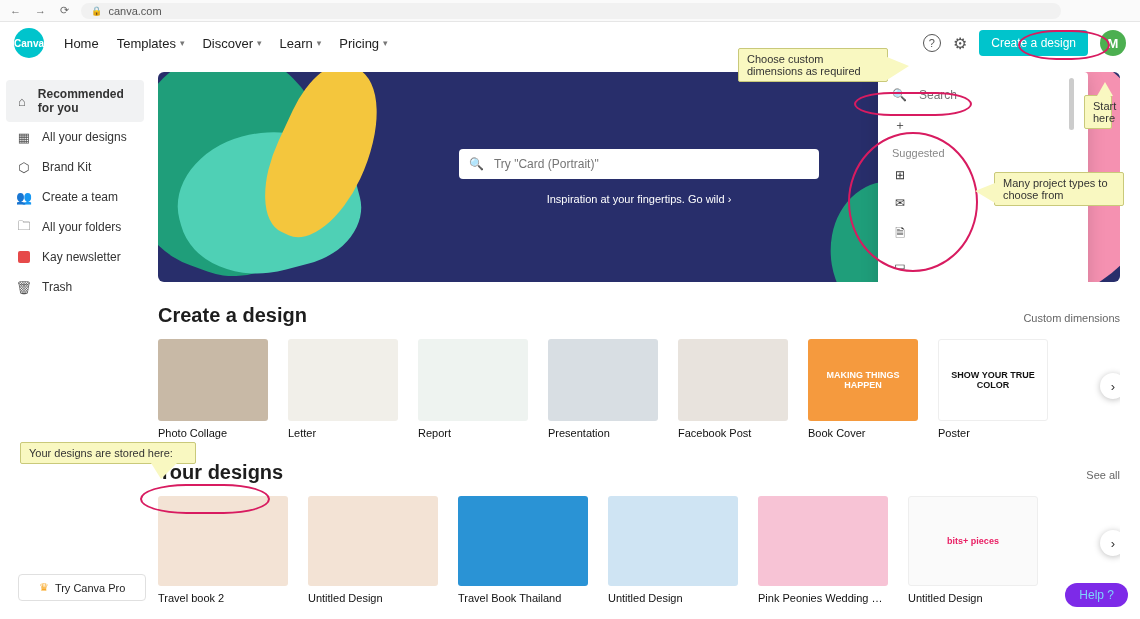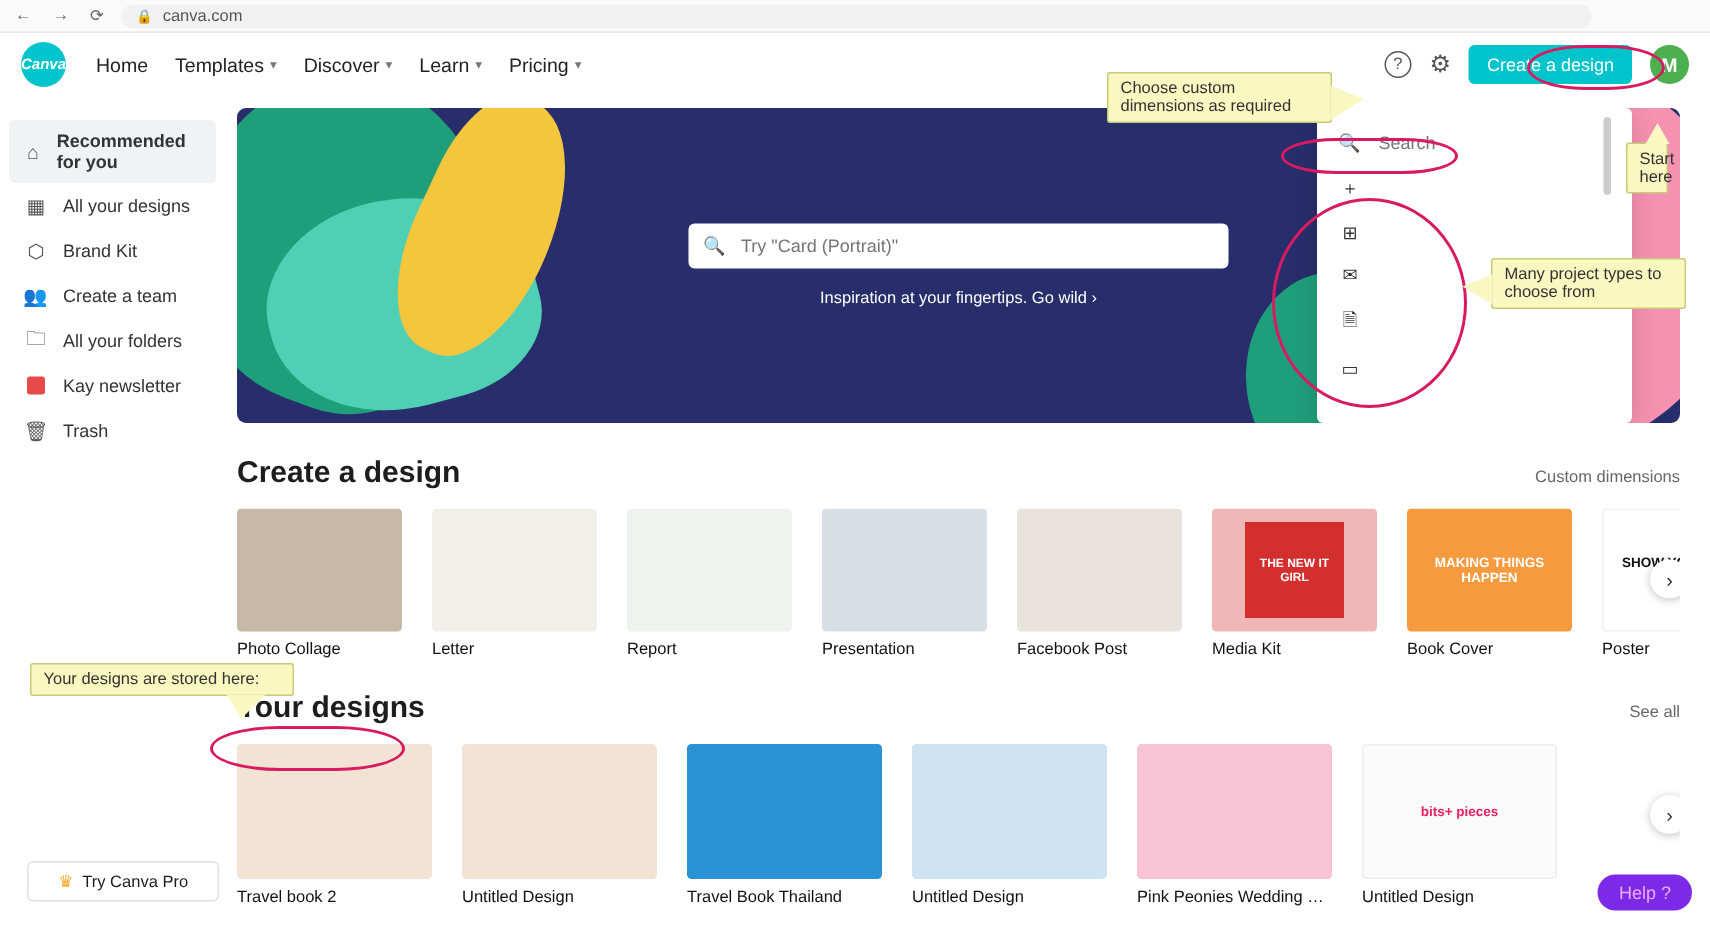--- a/index.html
+++ b/index.html
@@ -12,21 +12,21 @@
   button,input{font-family:inherit}
 
   
   .chrome{height:22px;display:flex;align-items:center;gap:12px;padding:0 10px;background:#fafafa;border-bottom:1px solid #e6e6e6;font-size:11px;color:#555}
   .chrome .nav-arrows{display:flex;gap:14px;color:#666}
   .omnibox{flex:1;display:flex;align-items:center;gap:6px;background:#f1f1f1;border-radius:12px;height:16px;padding:0 10px;max-width:980px}
   .lock{font-size:9px;color:#6a6a6a}
 
   
   .topbar{height:42px;display:flex;align-items:center;padding:0 14px;gap:20px;font-size:13px;position:relative}
-  .logo{width:30px;height:30px;border-radius:50%;background:var(--teal);display:flex;align-items:center;justify-content:center;color:#fff;font-weight:700;font-size:10px;font-style:italic}
+  .logo{width:30px;height:30px;border-radius:50%;background:var(--teal);display:flex;align-items:center;justify-content:center;color:#fff;font-weight:700;font-size:10px;}
   .nav{display:flex;gap:18px;align-items:center;color:#222}
   .nav .item{display:flex;align-items:center;gap:4px;cursor:pointer}
   .nav .home{font-weight:400}
   .chev{font-size:9px;color:#777}
   .topright{margin-left:auto;display:flex;align-items:center;gap:12px}
   .circle-ic{width:18px;height:18px;border:1.5px solid #555;border-radius:50%;display:flex;align-items:center;justify-content:center;font-size:11px;color:#555}
   .gear{font-size:16px;color:#555}
   .cta{background:var(--teal);color:#fff;border:none;border-radius:4px;padding:6px 12px;font-size:12px;cursor:pointer}
   .avatar{width:26px;height:26px;border-radius:50%;background:var(--green);color:#fff;display:flex;align-items:center;justify-content:center;font-size:13px;font-weight:600}
 
@@ -109,21 +109,21 @@
   .ann-types::after{left:-20px;top:10px;border-right:20px solid var(--annot);border-top:8px solid transparent;border-bottom:12px solid transparent}
   .ann-designs{top:442px;left:20px;width:176px}
   .ann-designs::after{bottom:-16px;left:130px;border-top:16px solid var(--annot);border-left:10px solid transparent;border-right:16px solid transparent}
 
   .ring{position:absolute;border:2px solid var(--annot-ring);border-radius:50%;z-index:19;pointer-events:none}
   .ring-cta{top:30px;right:30px;width:92px;height:30px;border-radius:50%/60%}
   .ring-custom{top:92px;right:168px;width:118px;height:24px;border-radius:50%/80%}
   .ring-list{top:132px;right:162px;width:130px;height:140px}
   .ring-yd{top:484px;left:140px;width:130px;height:30px;border-radius:50%/70%}
 
-  .help-btn{position:absolute;right:12px;bottom:12px;background:#7d2ae8;color:#f0abfc;border-radius:16px;padding:5px 14px;font-size:12px;display:flex;align-items:center;gap:4px;cursor:pointer;z-index:30}
+  .help-btn{position:absolute;right:12px;bottom:12px;background:#7d2ae8;color:#7dd3fc;border-radius:16px;padding:5px 14px;font-size:12px;display:flex;align-items:center;gap:4px;cursor:pointer;z-index:30}
 </style>
 </head>
 <body>
 
 <div class="chrome">
   <div class="nav-arrows">
     <span>←</span>
     <span>→</span>
     <span>⟳</span>
   </div>
@@ -214,20 +214,21 @@
       <div class="dd">
         <div class="scrollhint"></div>
         <div class="row search-row">
           <span class="ic">🔍</span>
           <input placeholder="Search" style="">
         </div>
         <div class="row">
           <span class="ic">＋</span>
           <span>Custom dimensions</span>
         </div>
+        <div class="label-sug">Suggested</div>
         <div class="row">
             <span class="ic">⊞</span>
             <span>Photo Collage</span>
           </div>
         <div class="row">
             <span class="ic">✉</span>
             <span>Letter</span>
           </div>
         <div class="row">
             <span class="ic">🗎</span>
@@ -262,26 +263,20 @@
           </div>
         <div class="card">
             <div class="thumb t-pres"></div>
             <div class="cap">Presentation</div>
           </div>
         <div class="card">
             <div class="thumb t-fb"></div>
             <div class="cap">Facebook Post</div>
           </div>
         <div class="card">
-            <div class="thumb t-media">
-              <div class="media-inner">THE NEW IT GIRL</div>
-            </div>
-            <div class="cap">Media Kit</div>
-          </div>
-        <div class="card">
             <div class="thumb t-book">MAKING THINGS HAPPEN</div>
             <div class="cap">Book Cover</div>
           </div>
         <div class="card">
             <div class="thumb t-poster">SHOW YOUR TRUE COLOR</div>
             <div class="cap">Poster</div>
           </div>
         <div class="carousel-btn">›</div>
       </div>
     </section>

